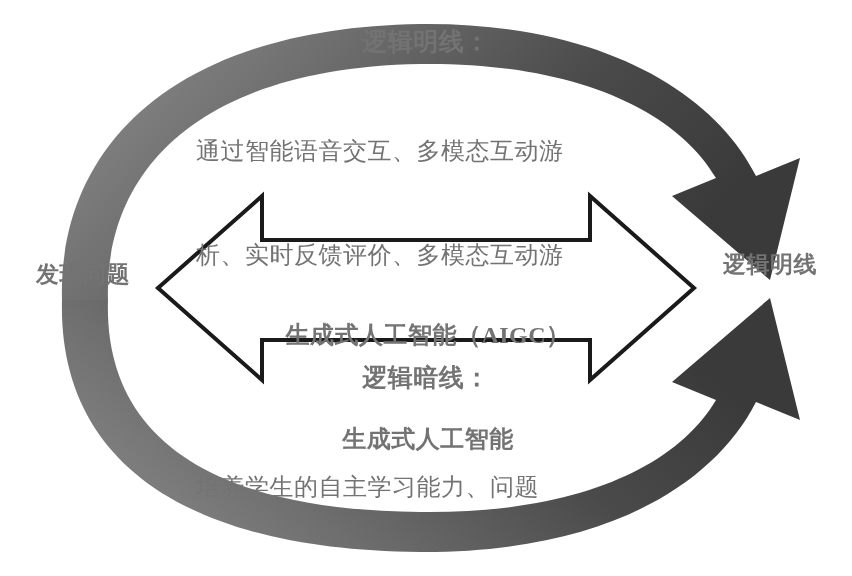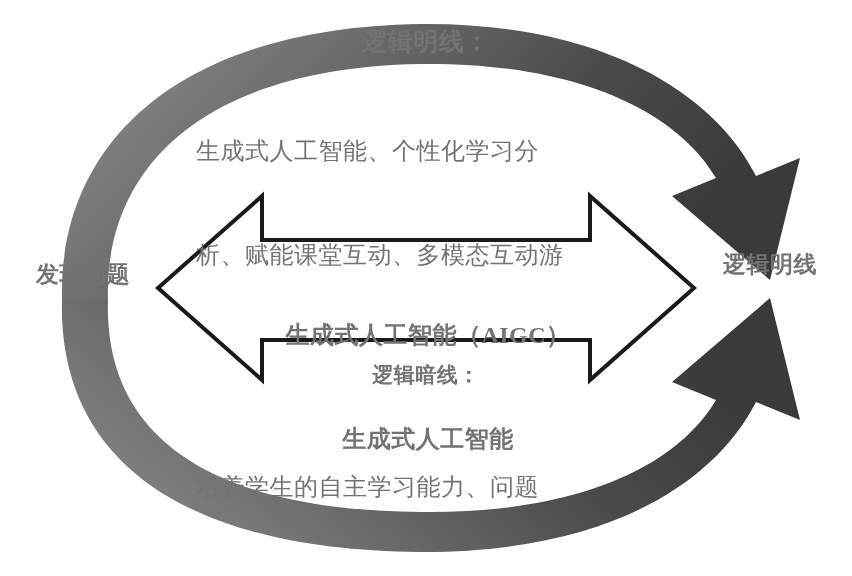--- a/index.html
+++ b/index.html
@@ -67,21 +67,21 @@
     width: 404px;
     text-align: center;
     font-size: 24px;
     font-weight: 700;
   }
   .bottom-title {
     left: 196px;
     top: 360px;
     width: 460px;
     text-align: center;
-    font-size: 21px;
+    font-size: 25px;
     font-weight: 700;
   }
   .bottom-body {
     left: 196px;
     top: 400px;
     width: 460px;
     text-align: left;
     font-size: 24px;
     font-weight: 400;
   }
@@ -147,22 +147,22 @@
                L 262 380
                Z" fill="#ffffff" stroke="#1a1a1a" stroke-width="4" stroke-linejoin="miter"></path>
     </g>
   </svg>
 
   <div class="txt label-left">发现问题</div>
   <div class="txt label-right">逻辑明线</div>
 
   <div class="txt top-title">逻辑明线：</div>
   <div class="txt top-body">
-    <div>生成式人工智能、个性化学习分</div>
-    <div>析、赋能课堂互动、多模态互动游</div>
+    <div>通过智能语音交互、多模态互动游</div>
+    <div>析、实时反馈评价、多模态互动游</div>
   </div>
 
   <div class="txt center-body">
     <div>生成式人工智能（AIGC）</div>
     <div>生成式人工智能</div>
   </div>
 
   <div class="txt bottom-title">逻辑暗线：</div>
   <div class="txt bottom-body">
     <div>培养学生的自主学习能力、问题</div>

